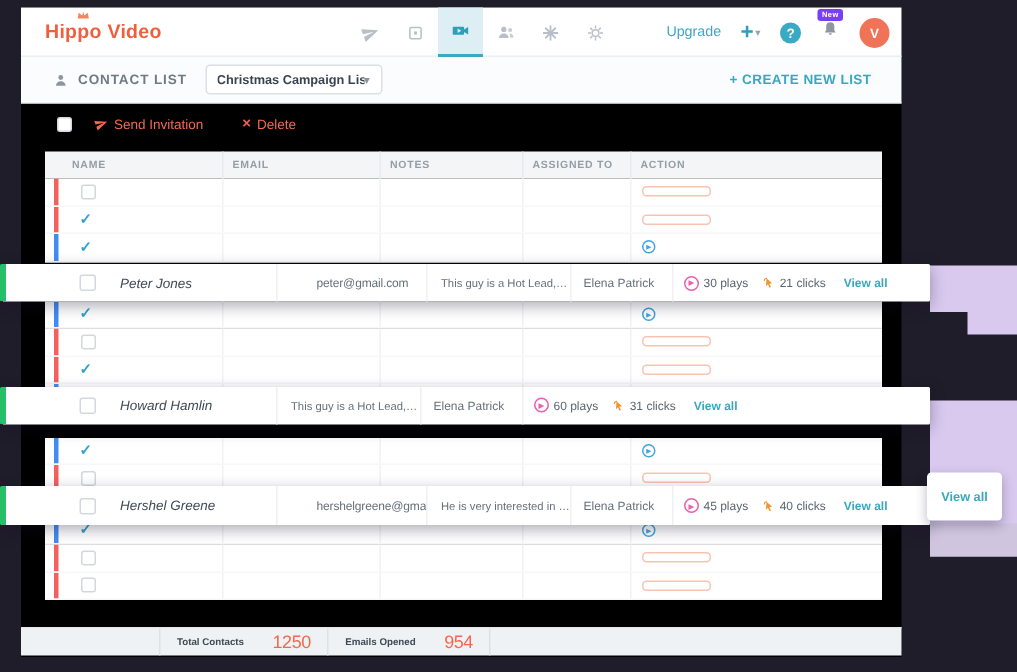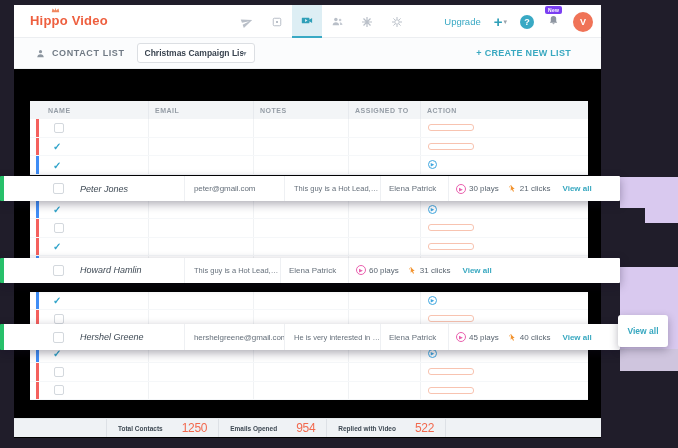--- a/index.html
+++ b/index.html
@@ -39,21 +39,21 @@
   .avatar { width:20px; height:20px; border-radius:50%; background:#f07357; color:#fff; font-size:9px; font-weight:bold;
             display:flex; align-items:center; justify-content:center; cursor:pointer; }
 
   
   .list-bar { position:relative; height:31px; background:#fbfcfd; border-bottom:1px solid #eef0f2; display:flex; align-items:center; padding-left:21px; }
   .cl-label { font-size:9px; color:#707a85; letter-spacing:.6px; margin-left:6px; font-weight:bold; }
   .dropdown { margin-left:12px; width:118px; height:20px; background:#fff; border:1px solid #dcdfe3; border-radius:3px;
               display:flex; align-items:center; padding:0 7px; cursor:pointer; }
   .dropdown .dd-val { font-size:8.5px; color:#3a4450; font-weight:bold; flex:1; white-space:nowrap; overflow:hidden; }
   .dropdown .dd-caret { font-size:8px; color:#8d96a0; }
-  .create-new { position:absolute; right:30px; font-size:9px; font-weight:bold; color:#38a8c0; letter-spacing:.3px; cursor:pointer; }
+  .create-new { position:absolute; right:20px; font-size:9px; font-weight:bold; color:#38a8c0; letter-spacing:.3px; cursor:pointer; }
 
   
   .tool-bar { height:27px; display:flex; align-items:center; padding-left:24px; }
   .cb { width:10px; height:10px; border:1px solid #d3d8dd; border-radius:2px; background:#fff; cursor:pointer; flex:none; }
   .tb-act { display:flex; align-items:center; margin-left:15px; cursor:pointer; }
   .tb-act .tb-txt { font-size:9px; color:#f26b50; margin-left:4px; }
   .x-icon { color:#ef5e4e; font-size:10px; font-weight:bold; line-height:1; }
 
   
   .tbl { position:absolute; left:16px; top:96px; width:558px; }
@@ -91,21 +91,21 @@
   .stat-val { font-size:12px; color:#f2694e; margin-left:19px; letter-spacing:-.3px; }
 
   
   .overlay { position:absolute; left:0; width:620px; background:#fff; border-left:4px solid #27c06a; z-index:5;
              display:flex; align-items:center; box-shadow:0 3px 10px rgba(20,15,40,.35); border-radius:1px; }
   .ov-peter { top:176px; height:25px; } .ov-howard { top:258px; height:24.5px; } .ov-hershel { top:324px; height:26px; }
   .ov-cbz { width:60px; display:flex; justify-content:flex-end; padding-right:0; flex:none; }
   .ov-cbz .cb { width:11px; height:11px; }
   .ov-name { width:120px; padding-left:16px; font-size:9px; color:#3f4a55; white-space:nowrap; overflow:hidden;font-style:italic; }
   .ov-cell { height:100%; display:flex; align-items:center; border-left:1px solid #eef0f3; overflow:hidden; }
-  .ov-email { width:100px; padding-left:9px; font-size:8px; color:#66707b; white-space:nowrap; letter-spacing:-.1px; }
+  .ov-email { width:100px; padding-left:26px; font-size:8px; color:#66707b; white-space:nowrap; letter-spacing:-.1px; }
   .ov-notes { width:96px; padding-left:9px; font-size:7.5px; color:#66707b; white-space:nowrap; text-overflow:ellipsis; }
   .ov-asg { width:68px; padding-left:8px; font-size:8px; color:#66707b; white-space:nowrap; }
   .ov-stats { flex:1; display:flex; align-items:center; padding-left:7px; gap:9px; height:100%; border-left:1px solid #eef0f3; }
   .pstat { display:flex; align-items:center; font-size:8px; color:#5a6570; white-space:nowrap; }
   .pplay { width:10px; height:10px; border:1px solid #e960ae; color:#e960ae; border-radius:50%; display:inline-flex;
            align-items:center; justify-content:center; font-size:5px; margin-right:3px; flex:none; }
   .pclick { margin-right:3px; display:inline-flex; flex:none; }
   .viewall { font-size:8px; color:#38a8c0; font-weight:bold; cursor:pointer; white-space:nowrap; margin-left:3px; }
 
   
@@ -192,20 +192,33 @@
         <path d="M5 20c0-3.9 3.1-6.5 7-6.5s7 2.6 7 6.5z" fill="#8d96a0"></path>
       </svg>
     <span class="cl-label">CONTACT LIST</span>
     <div class="dropdown">
       <span class="dd-val">Christmas Campaign List</span>
       <span class="dd-caret">▾</span>
     </div>
     <span class="create-new">+ CREATE NEW LIST</span>
   </div>
 
+  <div class="tool-bar">
+    <span class="cb"></span>
+    <span class="tb-act">
+      <svg width="9" height="9" viewBox="0 0 24 24" style="transform:rotate(-20deg)">
+          <path d="M2 21L23 12 2 3l0 7 15 2-15 2z" fill="#f2694e"></path>
+        </svg>
+      <span class="tb-txt">Send Invitation</span>
+    </span>
+    <span class="tb-act" style="margin-left:26px">
+      <span class="x-icon">×</span>
+      <span class="tb-txt">Delete</span>
+    </span>
+  </div>
 
   <div class="tbl">
     <div class="thead">
       <div class="th th1">NAME</div>
       <div class="th th2">EMAIL</div>
       <div class="th th3">NOTES</div>
       <div class="th th4">ASSIGNED TO</div>
       <div class="th th5">ACTION</div>
     </div>
     <div id="tbody">
@@ -460,24 +473,20 @@
 
   <div class="app-footer">
     <div class="stat">
       <span class="stat-label">Total Contacts</span>
       <span class="stat-val">1250</span>
     </div>
     <div class="stat">
       <span class="stat-label">Emails Opened</span>
       <span class="stat-val">954</span>
     </div>
-    <div class="stat">
-      <span class="stat-label">Replied with Video</span>
-      <span class="stat-val">522</span>
-    </div>
   </div>
 </div>
 
 <div class="overlay ov-peter" id="ov0">
     <div class="ov-cbz">
       <span class="cb"></span>
     </div>
     <div class="ov-name">Peter Jones</div>
     <div class="ov-cell ov-email">
       <span>peter@gmail.com</span>

